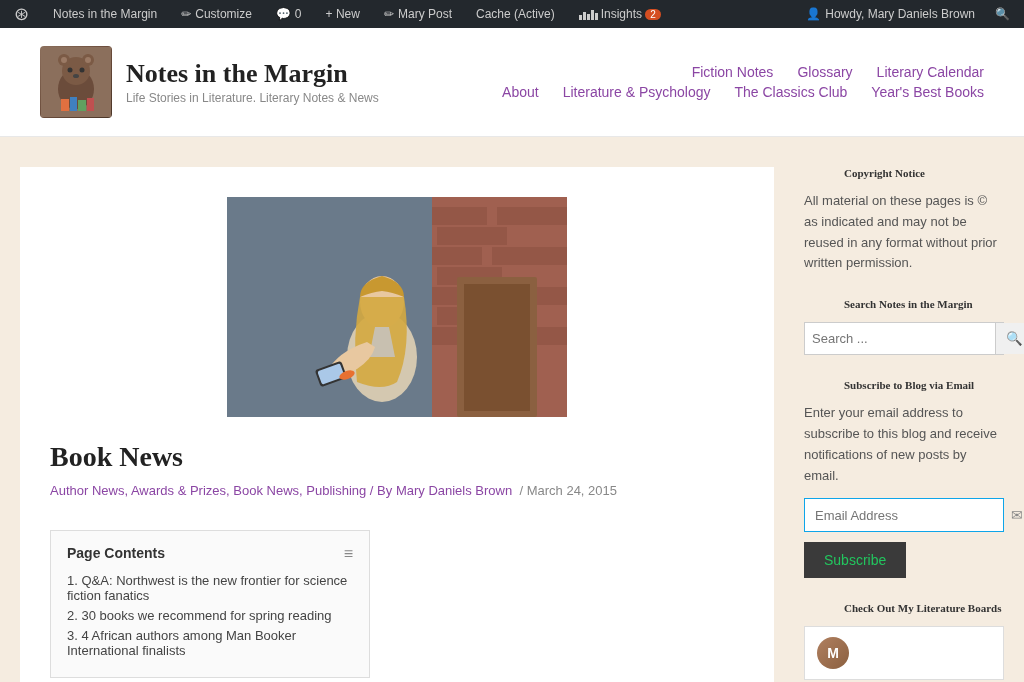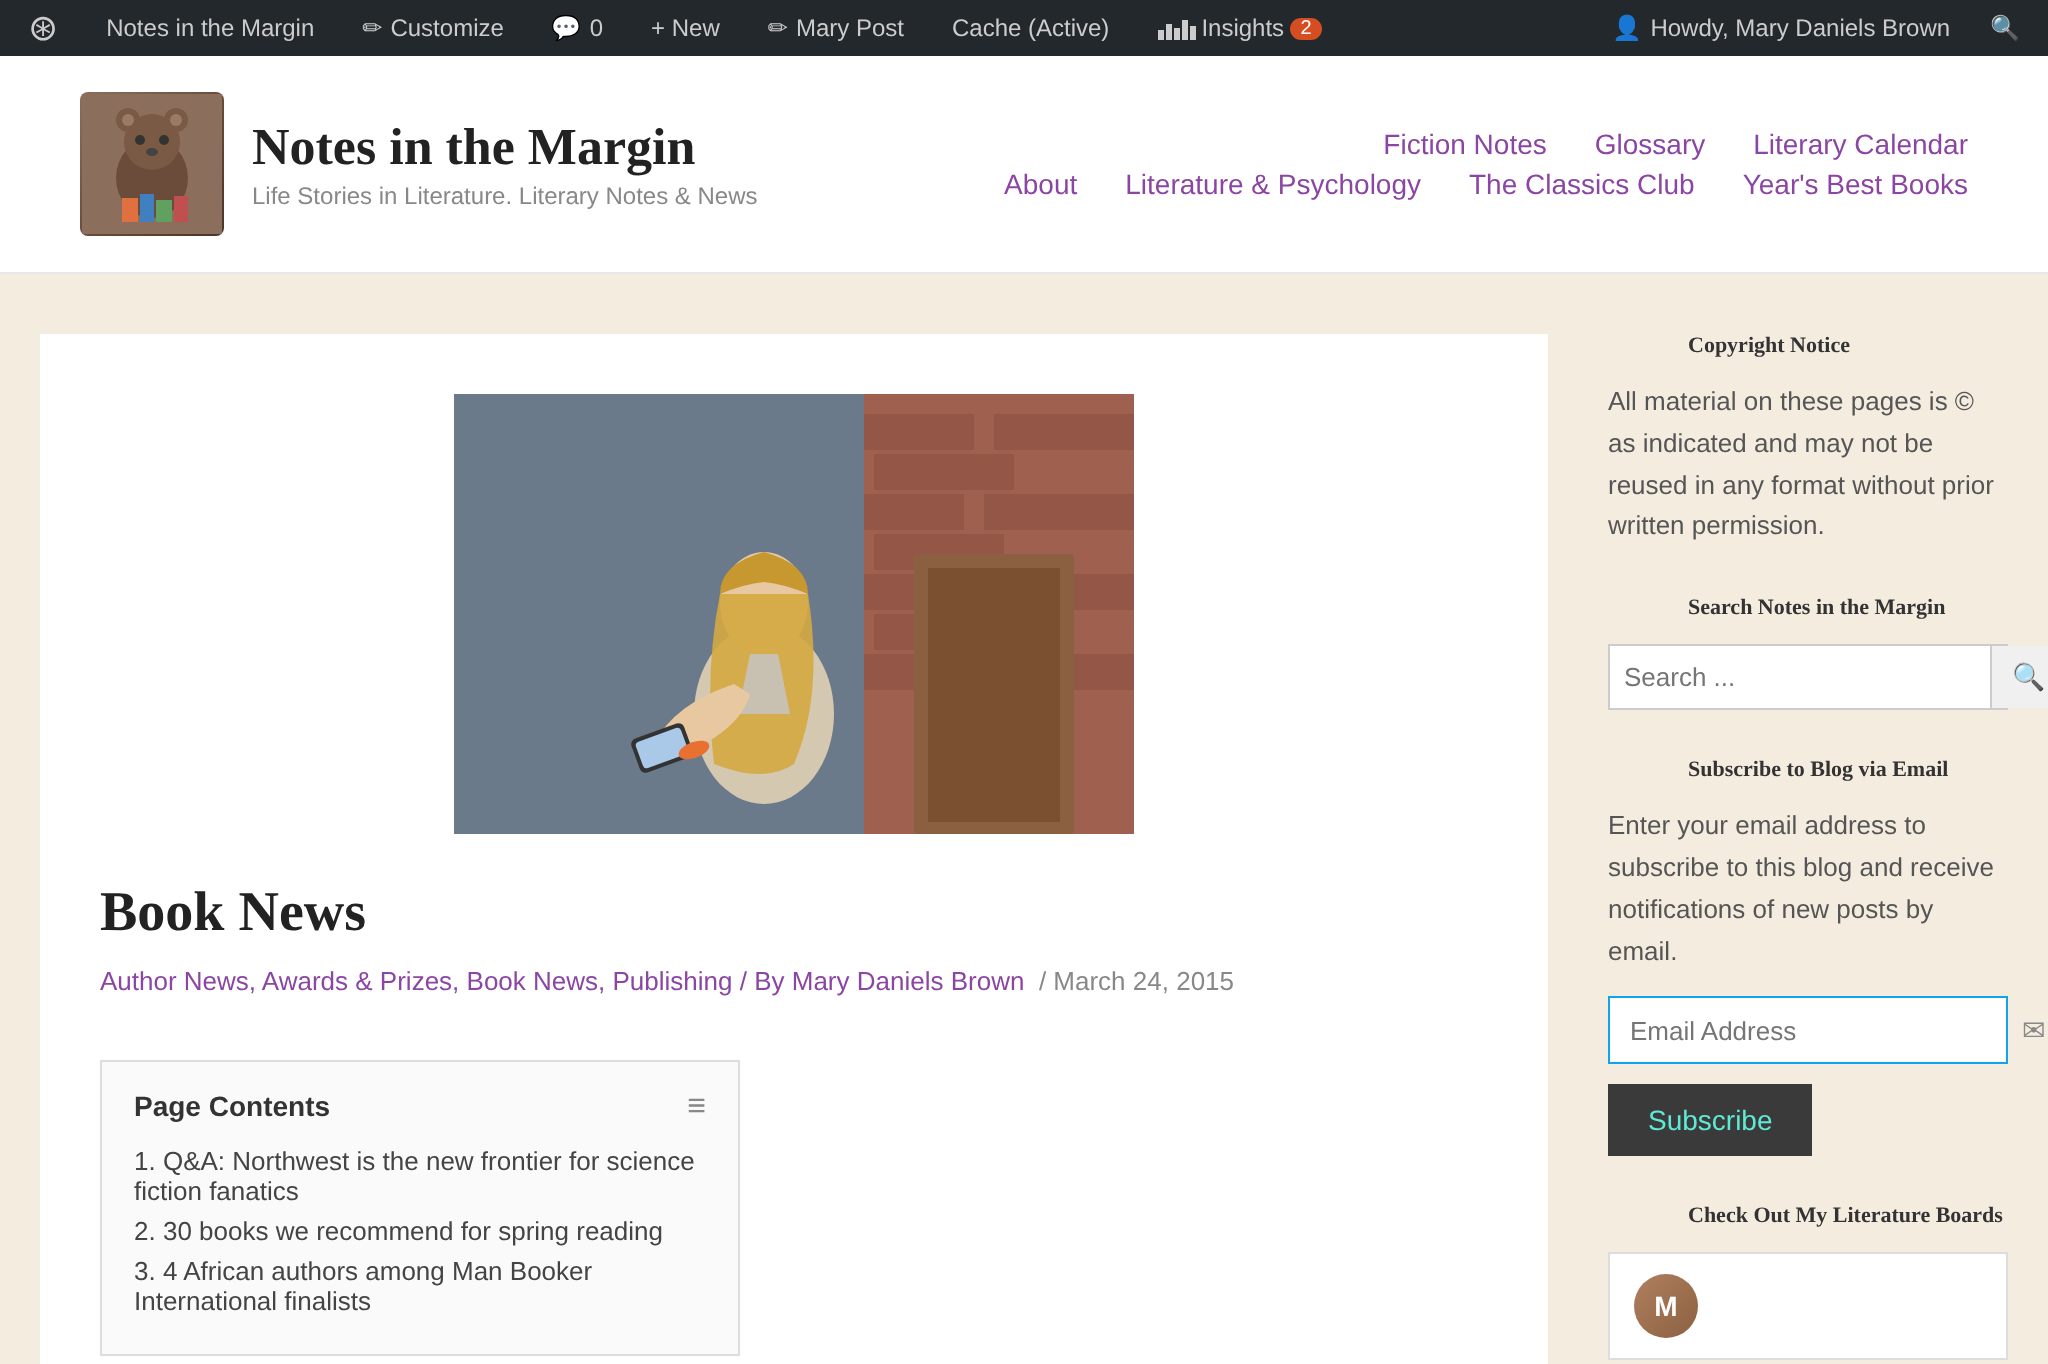--- a/index.html
+++ b/index.html
@@ -222,21 +222,21 @@
       color: #aaa;
       outline: none;
     }
     #email-icon {
       padding: 8px 10px;
       color: #888;
       font-size: 14px;
     }
     #subscribe-btn {
       background: #3a3a3a;
-      color: #5eead4;
+      color: #22c55e;
       border: none;
       padding: 10px 20px;
       font-size: 14px;
       cursor: pointer;
       font-weight: 500;
     }
 
     
     #boards-user {
       display: flex;

